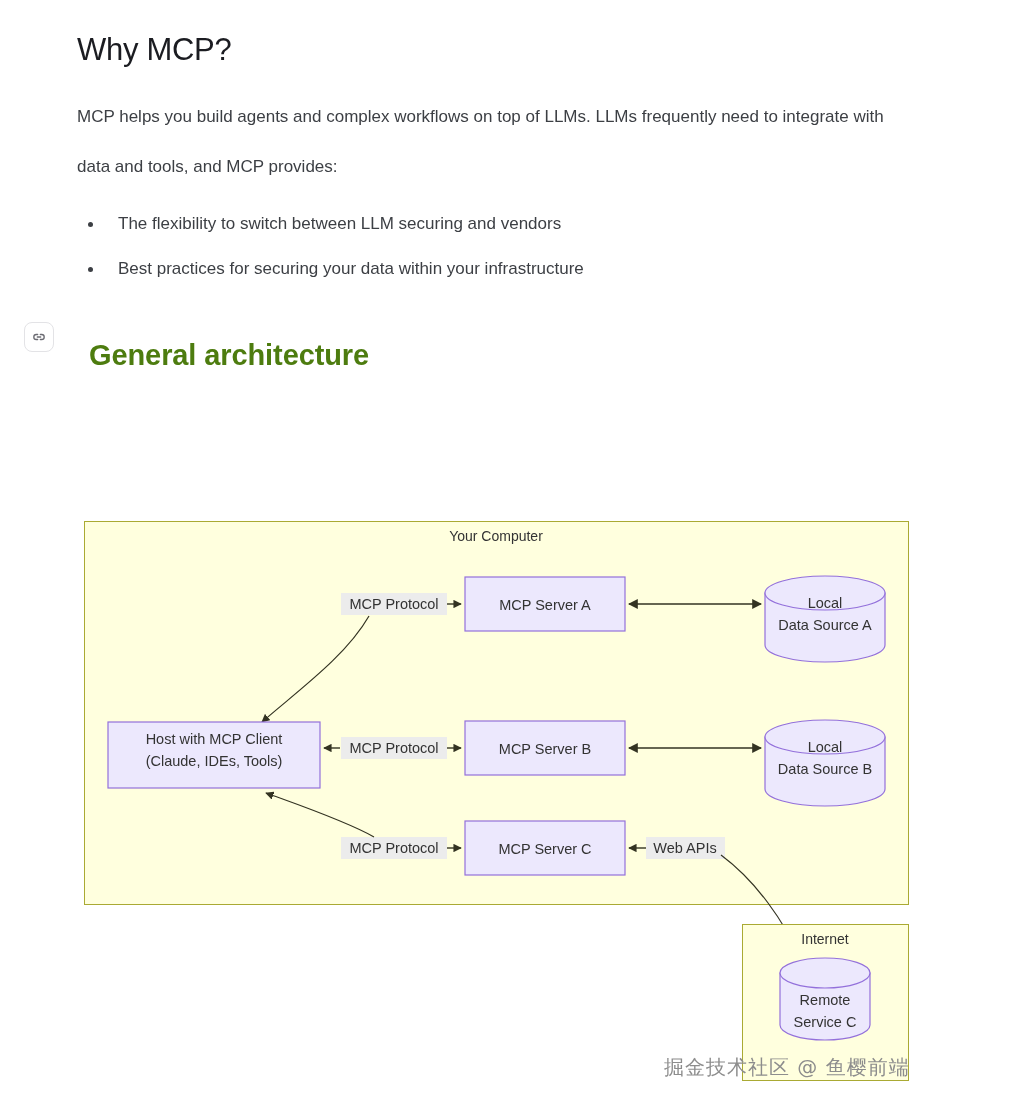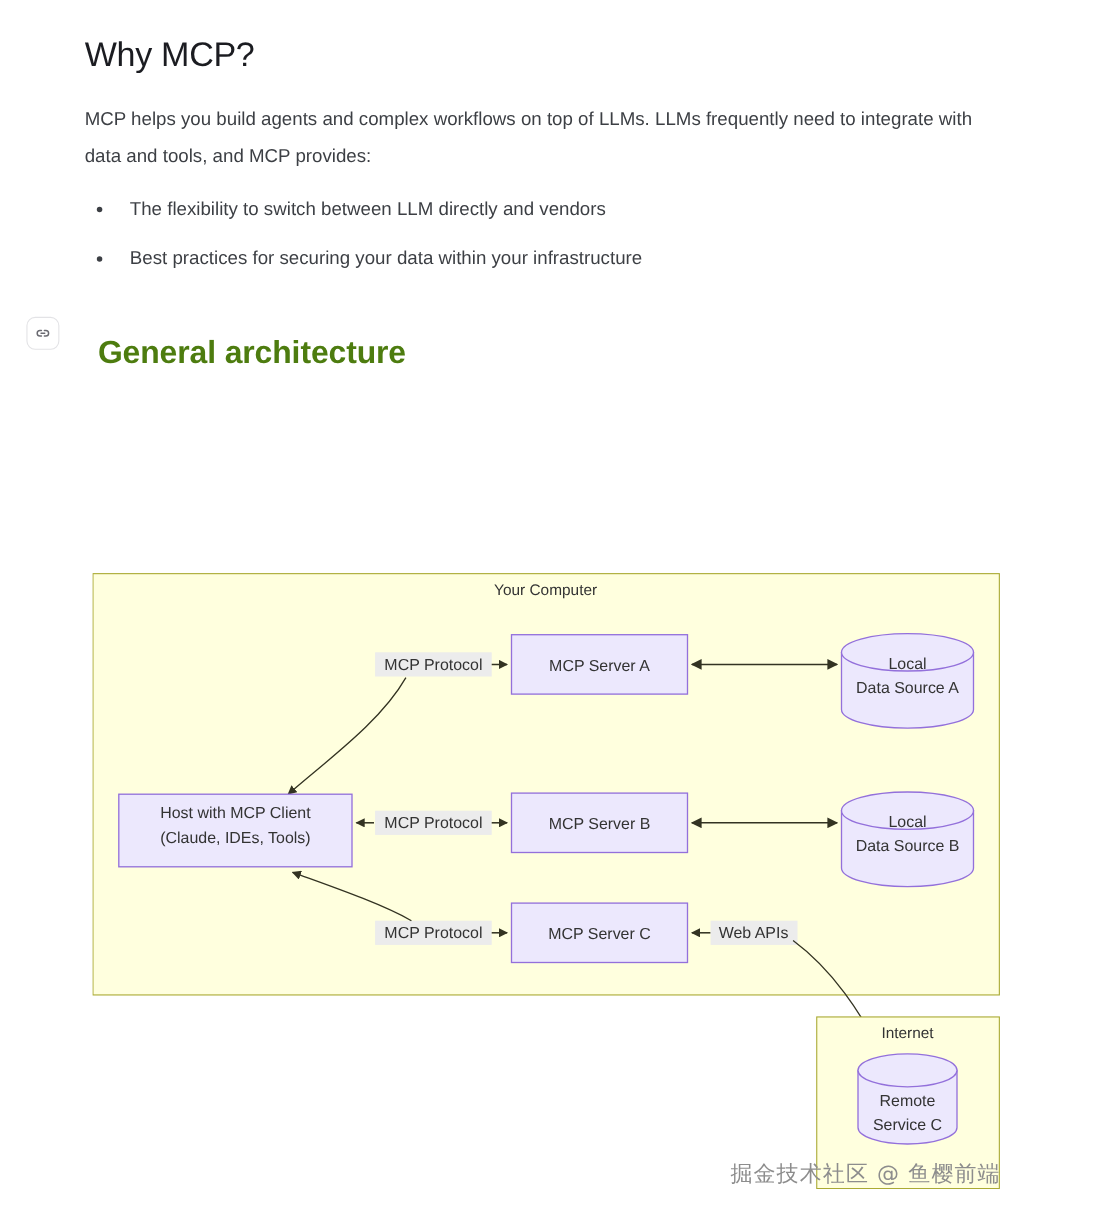--- a/index.html
+++ b/index.html
@@ -25,21 +25,21 @@
     color: #1b1c21;
     letter-spacing: -0.3px;
     margin: 0;
     padding-top: 30px;
     line-height: 40px;
   }
 
   .para {
     font-size: 17px;
     color: #3c3f44;
-    line-height: 33px;
+    line-height: 50px;
     margin: 0;
     padding-top: 22px;
     max-width: 812px;
   }
 
   ul.bullets {
     margin: 0;
     padding: 20px 0 0 0;
     list-style: none;
   }
@@ -108,21 +108,21 @@
 
 <div id="page">
 
   <div class="article">
 
     <h1 class="h1">Why MCP?</h1>
 
     <p class="para">MCP helps you build agents and complex workflows on top of LLMs. LLMs frequently need to integrate with data and tools, and MCP provides:</p>
 
     <ul class="bullets">
-      <li>The flexibility to switch between LLM directly and vendors</li>
+      <li>The flexibility to switch between LLM securing and vendors</li>
       <li>Best practices for securing your data within your infrastructure</li>
     </ul>
 
     <div class="section-head">
       <a class="anchor-btn" href="#" aria-label="anchor link">
         <svg width="16" height="16" viewBox="0 0 24 24" fill="none" stroke="#6b6b72" stroke-width="2" stroke-linecap="round" stroke-linejoin="round">
           <path d="M9.5 12h5"></path>
           <path d="M10 8.2H8a3.8 3.8 0 0 0 0 7.6h2"></path>
           <path d="M14 8.2h2a3.8 3.8 0 0 1 0 7.6h-2"></path>
         </svg>

